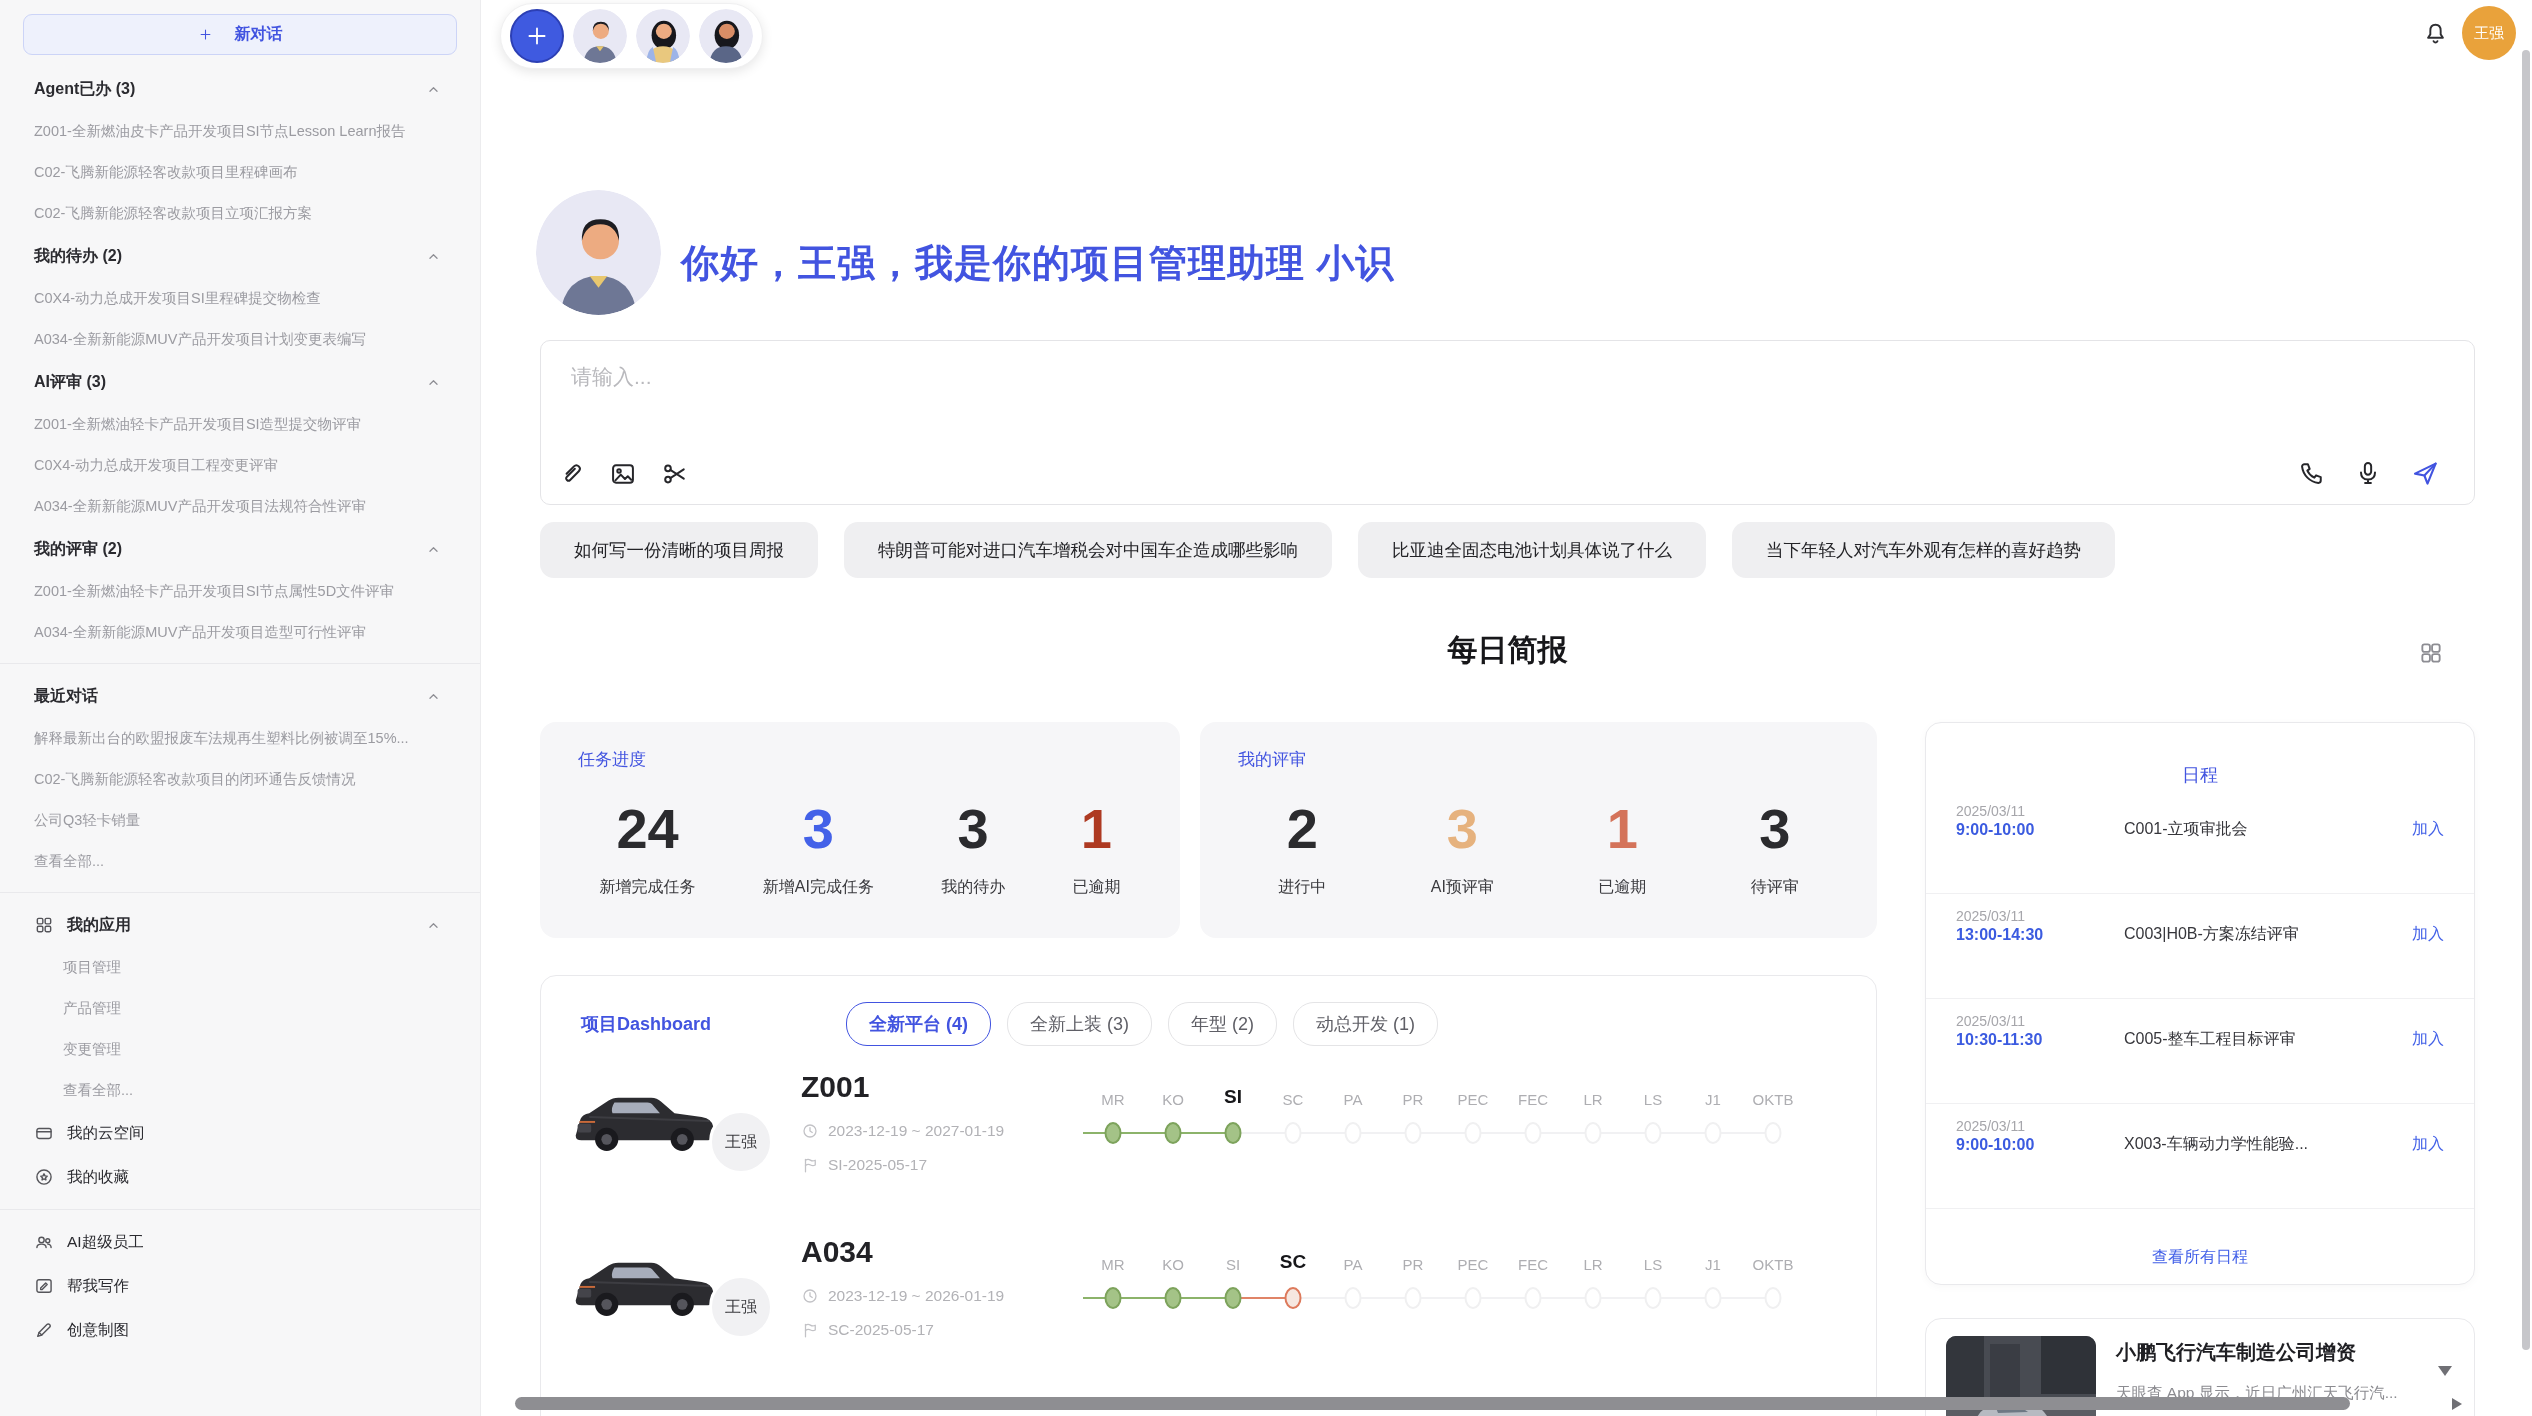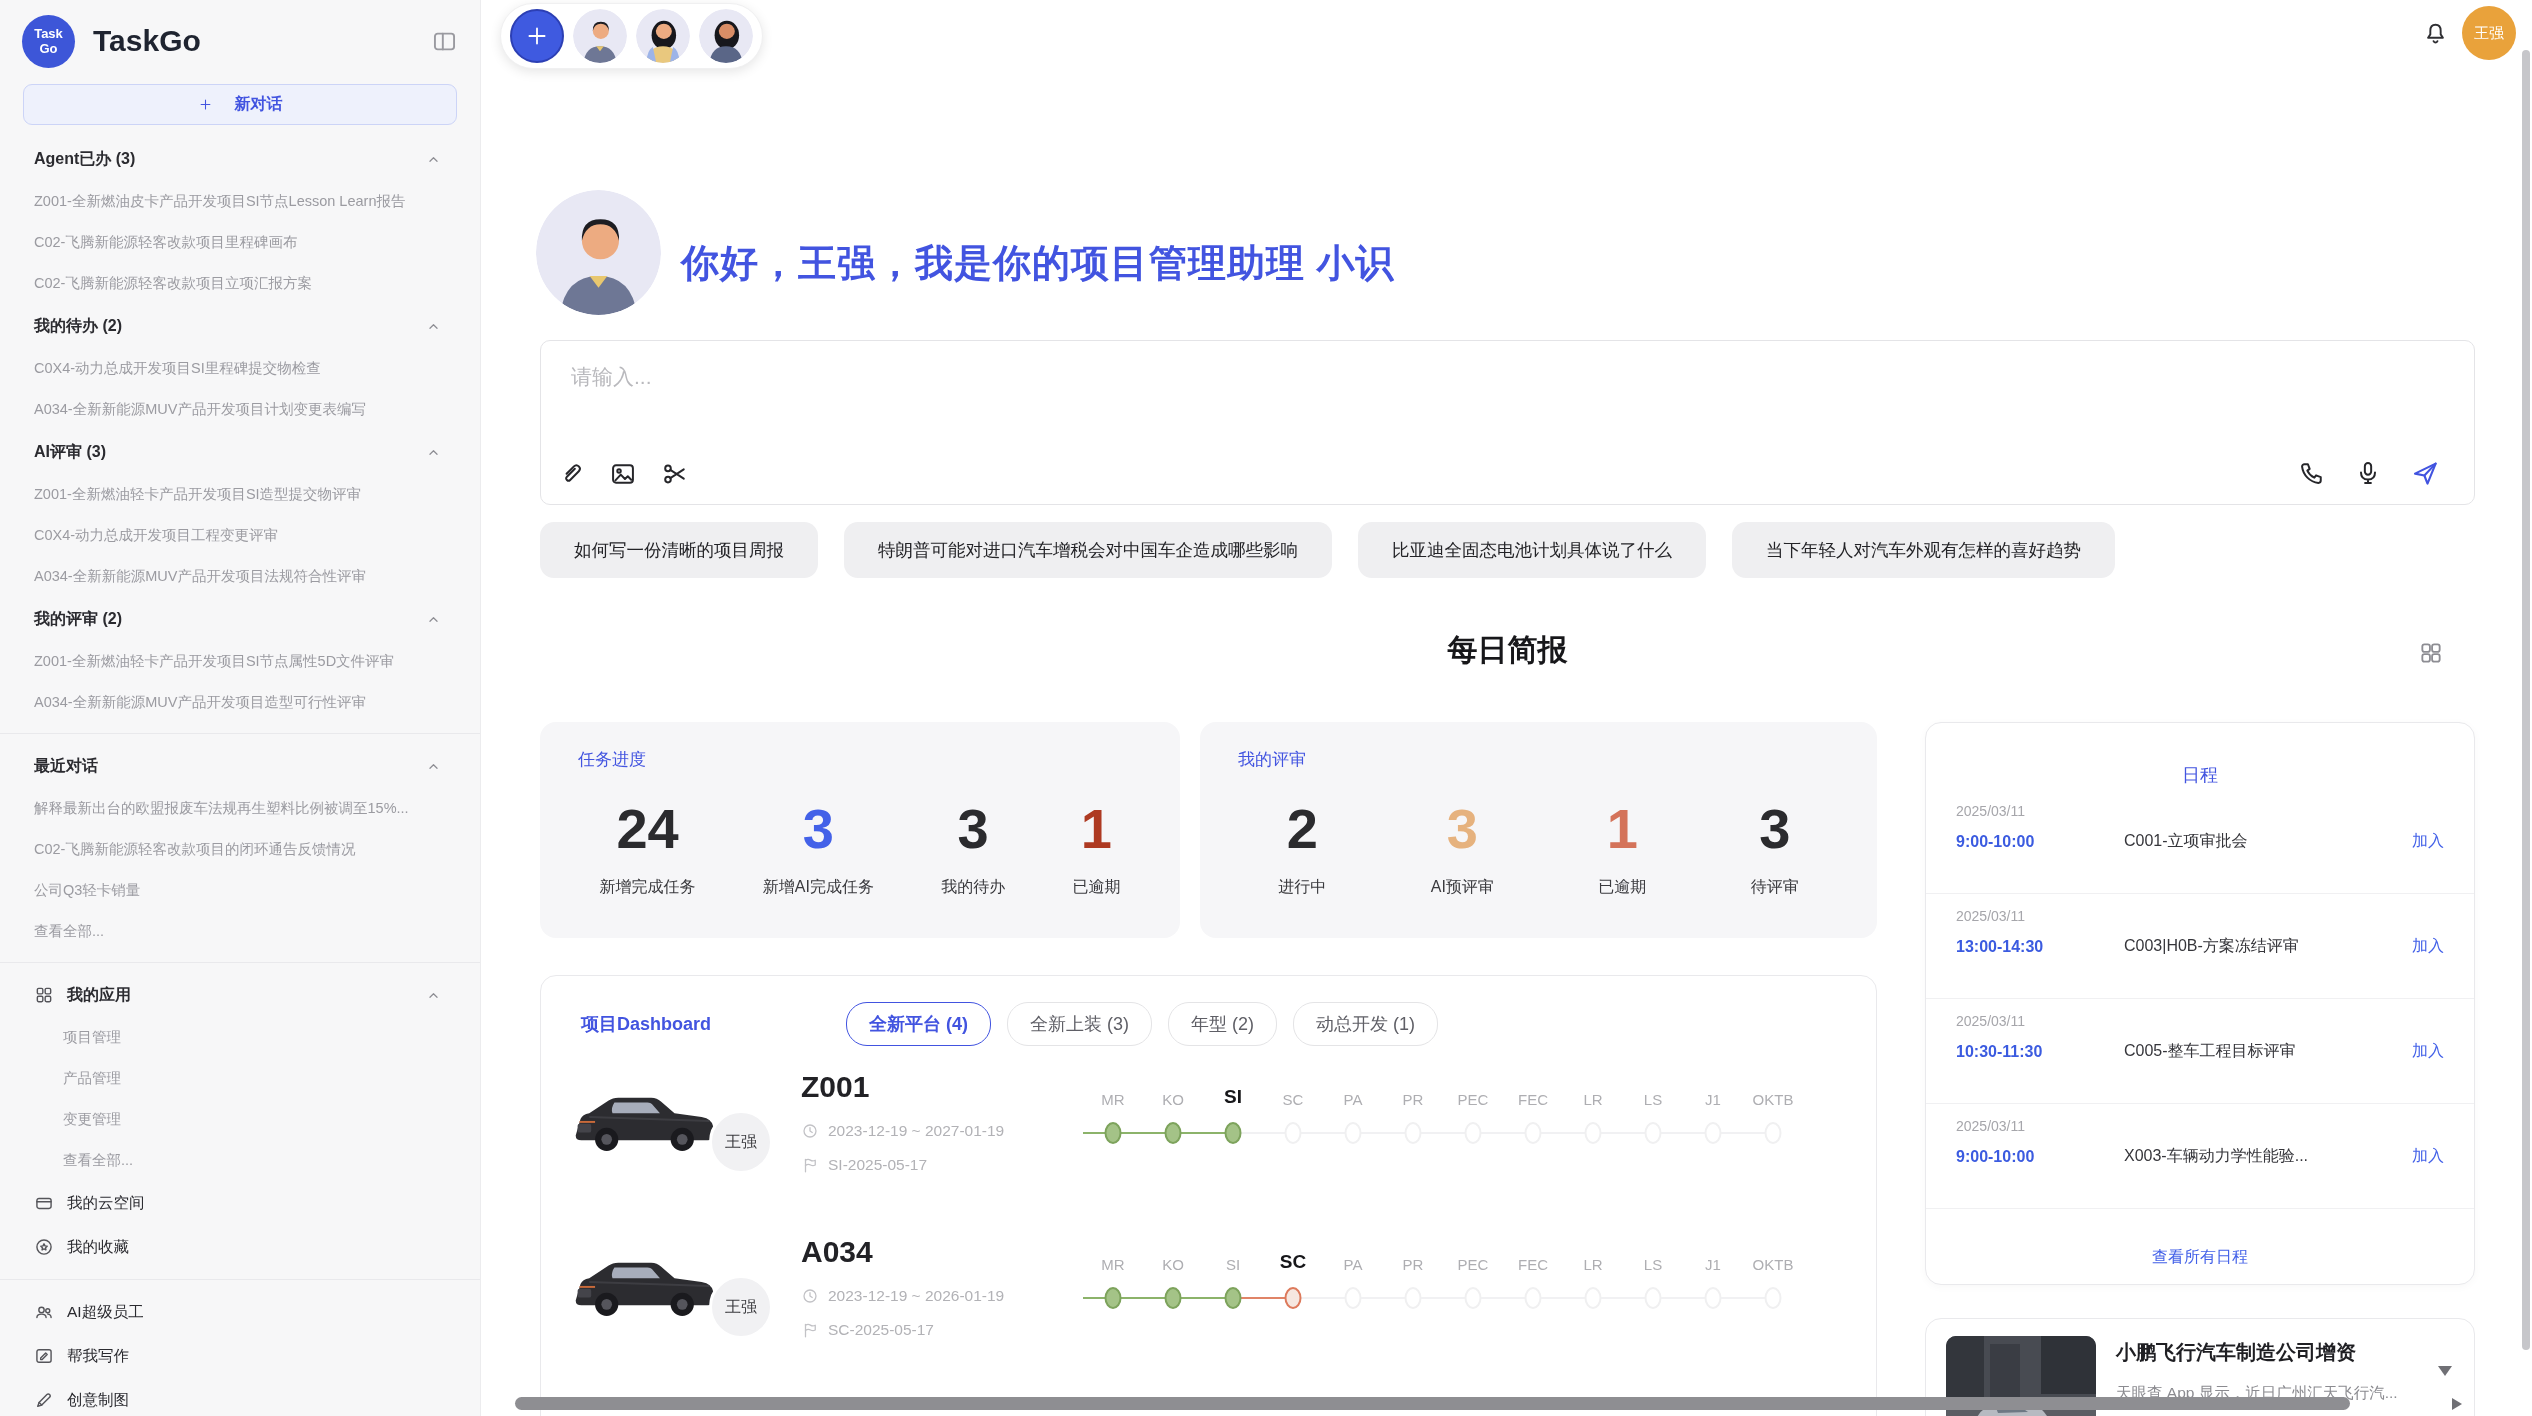--- a/index.html
+++ b/index.html
@@ -107,21 +107,21 @@
   .ms-line.l{left:0;width:50%;} .ms-line.r{right:0;width:50%;}
   .c-green{background:var(--milestone-green-line);} .c-salmon{background:var(--milestone-salmon);}
   .c-gray{background:#f1f1f3;}
 
   .sched{position:absolute;left:1445px;top:722px;width:550px;height:563px;border:1.5px solid #e9e9ec;
          border-radius:16px;background:#fff;box-sizing:border-box;box-shadow:0 2px 8px rgba(0,0,0,.03);}
   .sched-title{position:absolute;left:0;right:0;top:40px;text-align:center;font-size:18px;color:var(--accent);}
   .sched-list{position:absolute;left:0;right:0;top:66px;}
   .sched-item{position:relative;height:105px;padding:14px 30px 0;box-sizing:border-box;border-bottom:1px solid #f0f0f2;margin:0 0;}
   .s-date{font-size:14px;color:#a6a6ab;}
-  .s-line2{display:flex;align-items:center;margin-top:12px;}
+  .s-line2{display:flex;align-items:center;}
   .s-time{width:168px;font-size:16px;font-weight:700;color:#3b5be0;}
   .s-title{flex:1;font-size:16px;color:#36363b;white-space:nowrap;overflow:hidden;text-overflow:ellipsis;}
   .s-join{font-size:16px;color:#4361e8;cursor:pointer;margin-left:12px;}
   .sched-viewall{position:absolute;left:0;right:0;bottom:16px;text-align:center;font-size:16px;color:#4361e8;cursor:pointer;}
 
   .news{position:absolute;left:1445px;top:1318px;width:550px;height:240px;border:1.5px solid #e9e9ec;
         border-radius:16px;background:#fff;box-sizing:border-box;overflow:hidden;}
   .news-img{position:absolute;left:20px;top:17px;width:150px;height:105px;border-radius:10px;overflow:hidden;}
   .news-img svg{width:100%;height:100%;display:block;}
   .news-title{position:absolute;left:190px;top:20px;width:340px;font-size:20px;font-weight:700;color:#1f1f23;}
@@ -134,33 +134,20 @@
   .v-arrow{position:absolute;left:2438px;top:1366px;width:0;height:0;border-left:7px solid transparent;
            border-right:7px solid transparent;border-top:10px solid #707075;}
   .v-thumb{position:absolute;left:2522px;top:50px;width:8px;height:1300px;border-radius:4px;background:#c6c6ca;cursor:pointer;}
 </style>
 </head>
 <body>
 
 <div class="screen">
 
   <aside class="sidebar">
-    <div class="sb-top">
-      <span class="logo">
-        <i style="font-style:normal">Task</i>
-        <i style="font-style:normal">Go</i>
-      </span>
-      <span class="sb-title">TaskGo</span>
-      <span class="icn collapse" id="ic-collapse">
-          <svg viewBox="0 0 24 24" fill="none" stroke="currentColor" stroke-width="1.7" stroke-linecap="round" stroke-linejoin="round">
-            <rect x="3.5" y="5" width="17" height="14" rx="2.5"></rect>
-            <path d="M10.5 5v14"></path>
-          </svg>
-        </span>
-    </div>
     <button class="new-chat">
       <span class="icn plus-sm" id="ic-plus-sm">
           <svg viewBox="0 0 24 24" fill="none" stroke="currentColor" stroke-width="1.7" stroke-linecap="round" stroke-linejoin="round">
             <path d="M12 5v14M5 12h14"></path>
           </svg>
         </span>
       <span>新对话</span>
     </button>
     <div id="sb-body">
         <div class="sb-head">

